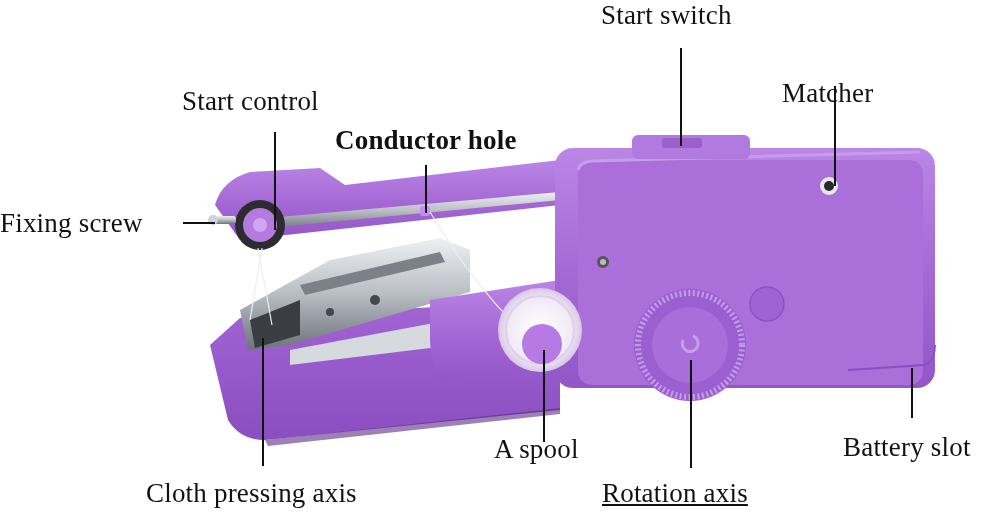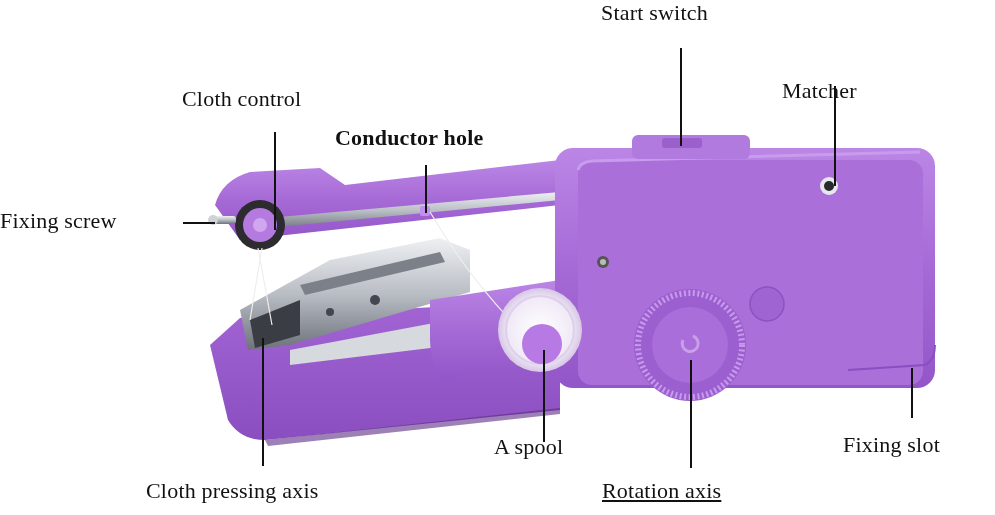--- a/index.html
+++ b/index.html
@@ -1,17 +1,17 @@
 <!DOCTYPE html>
 <html><head>
 <meta charset="utf-8">
 <style>
   html,body{margin:0;padding:0;background:#ffffff;}
   body{width:995px;height:515px;position:relative;overflow:hidden;font-family:"DejaVu Serif","Liberation Serif",serif;}
-  .label{position:absolute;color:#111;font-size:22px;line-height:1;white-space:nowrap;letter-spacing:0.2px;font-family:"Liberation Serif","DejaVu Serif",serif;}
+  .label{position:absolute;color:#111;font-size:27px;line-height:1;white-space:nowrap;letter-spacing:0.2px;font-family:"Liberation Serif","DejaVu Serif",serif;}
   .lead{position:absolute;background:#111;}
   svg.machine{position:absolute;left:0;top:0;}
 </style>
 </head>
 <body>
 
 <svg class="machine" width="995" height="515" viewBox="0 0 995 515" xmlns="http://www.w3.org/2000/svg">
   <defs>
     <linearGradient id="gBody" x1="0" y1="0" x2="0" y2="1">
       <stop offset="0" stop-color="#bb86e6"></stop>
@@ -107,19 +107,19 @@
 <div class="lead" style="left:274px;top:132px;width:2px;height:98px;"></div>
 <div class="lead" style="left:425px;top:165px;width:2px;height:48px;"></div>
 <div class="lead" style="left:183px;top:222px;width:32px;height:2px;"></div>
 <div class="lead" style="left:262px;top:338px;width:2px;height:128px;"></div>
 <div class="lead" style="left:543px;top:350px;width:2px;height:92px;"></div>
 <div class="lead" style="left:690px;top:360px;width:2px;height:108px;"></div>
 <div class="lead" style="left:911px;top:368px;width:2px;height:50px;"></div>
 
 <div class="label" style="left:601px;top:2px;">Start switch</div>
 <div class="label" style="left:782px;top:40px;margin-top:40px;">Matcher</div>
-<div class="label" style="left:182px;top:88px;">Cloth control</div>
+<div class="label" style="left:182px;top:88px;">Start control</div>
 <div class="label" style="left:335px;top:127px;font-weight:bold;">Conductor hole</div>
 <div class="label" style="left:0;top:210px;">Fixing screw</div>
 <div class="label" style="left:146px;top:480px;">Cloth pressing axis</div>
 <div class="label" style="left:494px;top:436px;">A spool</div>
 <div class="label" style="left:602px;top:480px;text-decoration:underline;">Rotation axis</div>
-<div class="label" style="left:843px;top:434px;">Fixing slot</div>
+<div class="label" style="left:843px;top:434px;">Battery slot</div>
 
 </body></html>

